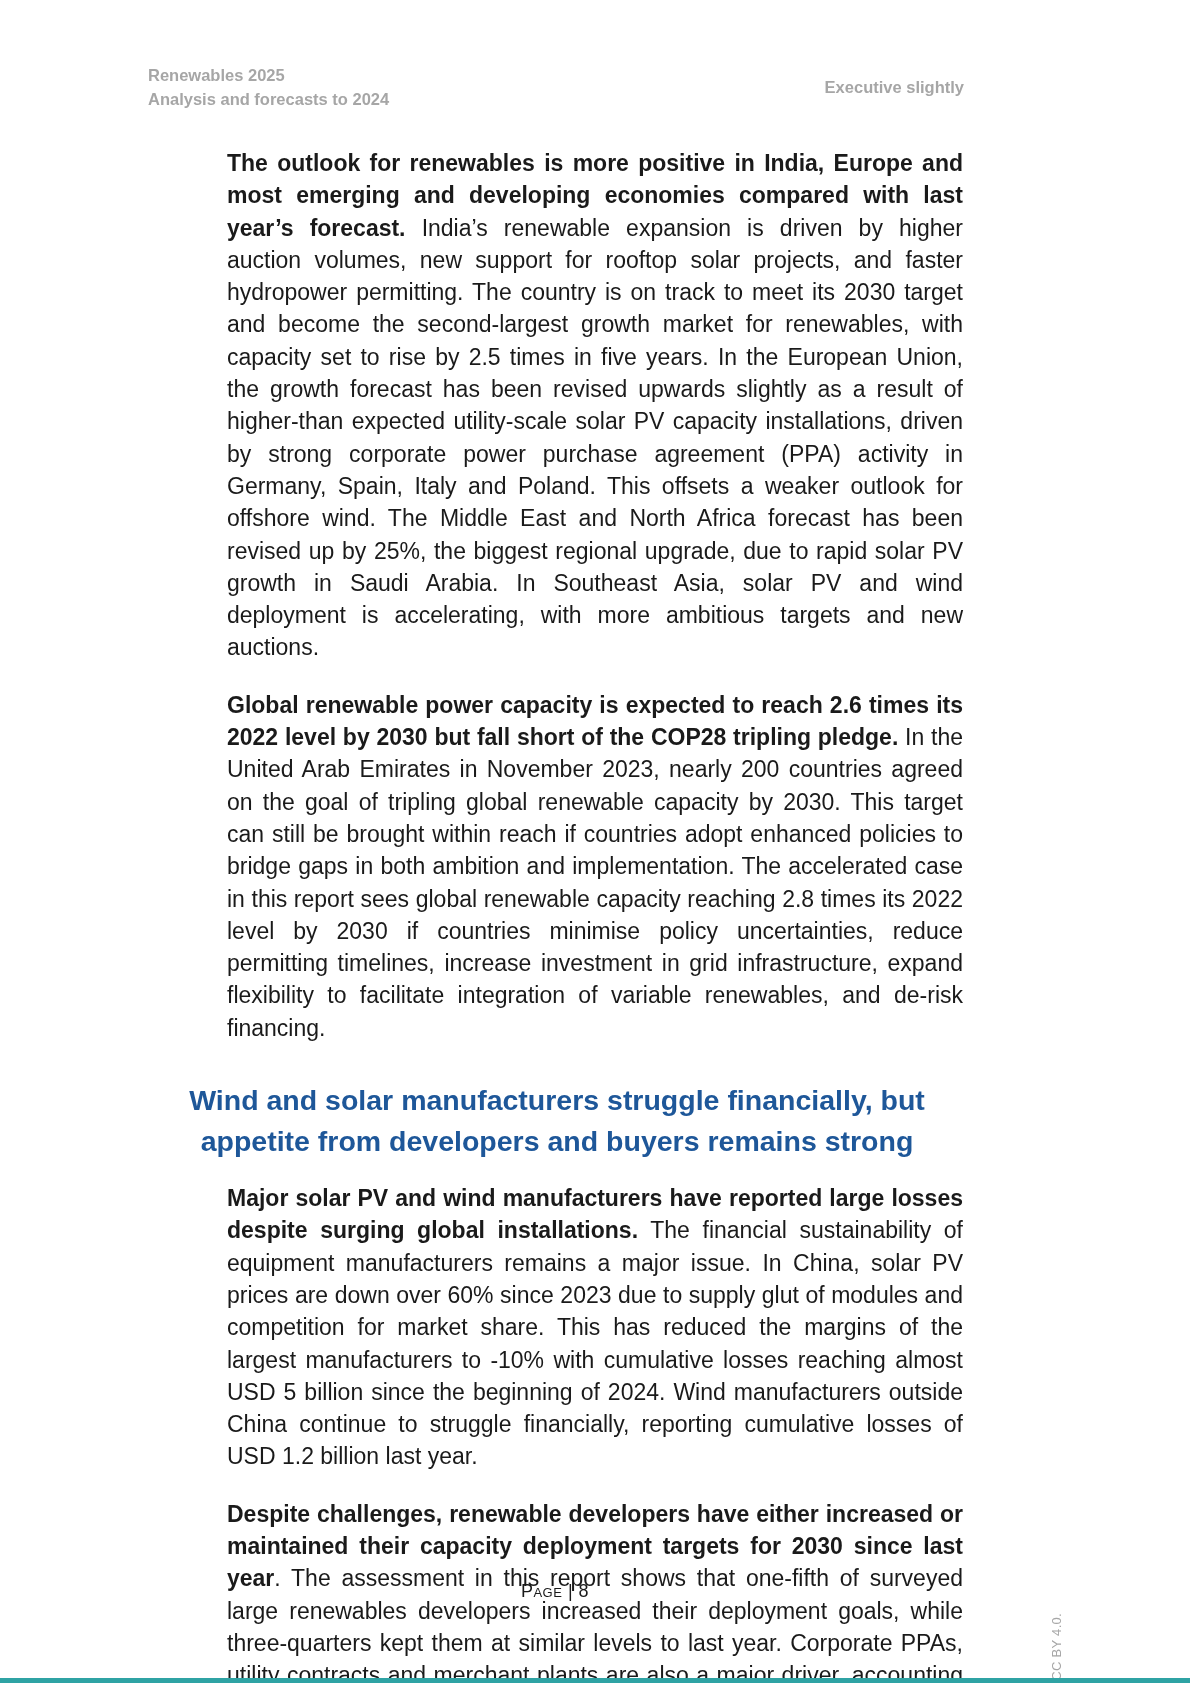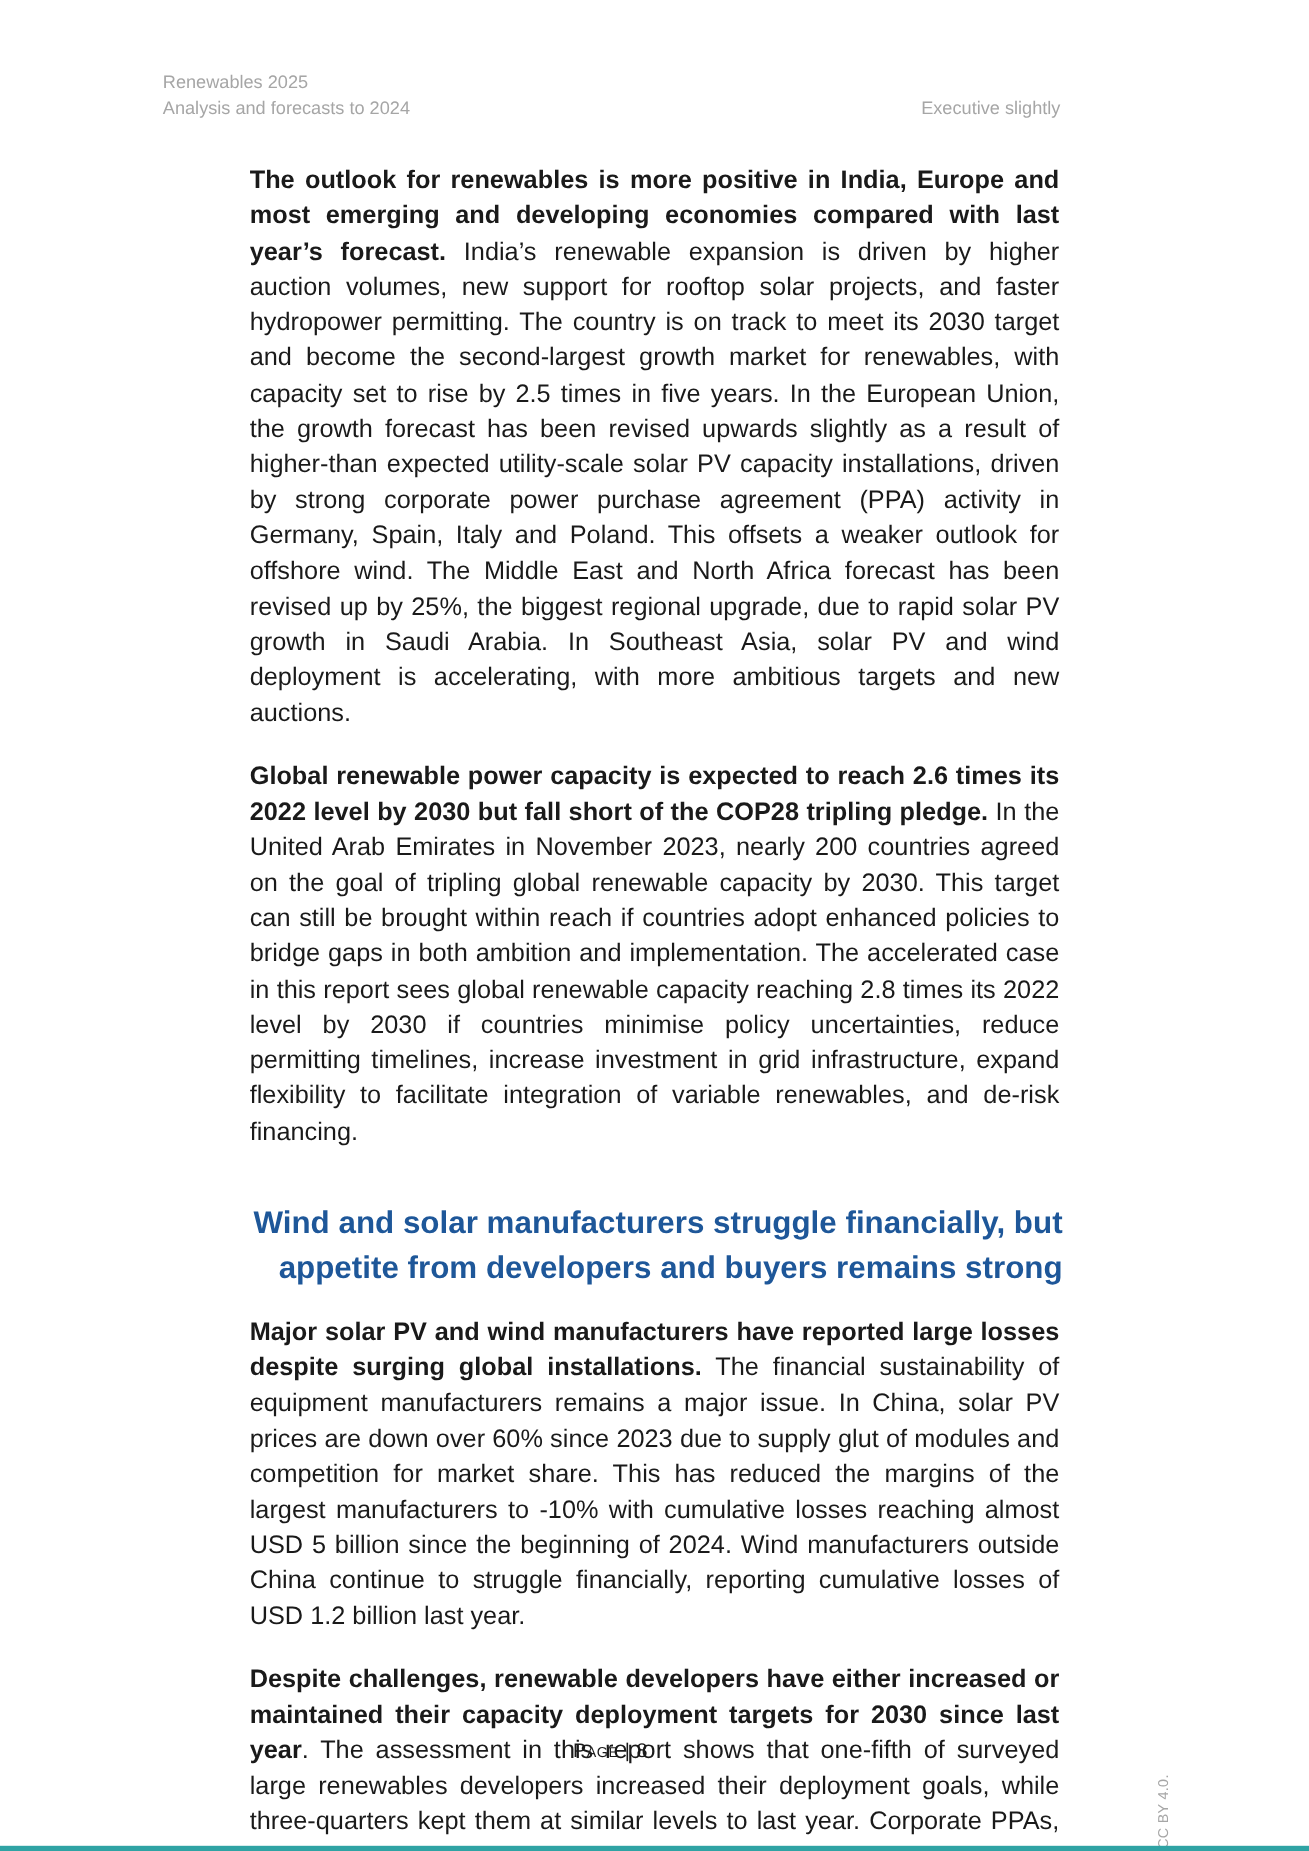--- a/index.html
+++ b/index.html
@@ -13,40 +13,40 @@
   body{
     width:1190px;height:1683px;
     position:relative;
     font-family:"Liberation Sans","DejaVu Sans",sans-serif;
     color:var(--body-text);
     overflow:hidden;
   }
   .page{position:absolute;inset:0;background:#fff;}
   .page-header{
     position:absolute;left:148px;right:226px;top:63px;
-    display:flex;justify-content:space-between;align-items:flex-end;
+    display:flex;justify-content:space-between;align-items:center;
     color:var(--muted-gray);
-    font-size:16.5px;line-height:24px;
+    font-size:16.5px;line-height:24px;font-weight:bold;
   }
   .content{
     position:absolute;left:227px;top:147px;width:736px;
   }
   .para{
     font-size:23px;line-height:32.3px;
     text-align:justify;
     margin-bottom:25px;
     color:var(--body-text);
   }
   .para b{font-weight:bold;}
   .section-heading{
     color:var(--heading-blue);
     font-size:28.5px;line-height:41px;font-weight:bold;
     margin-left:-79px;width:818px;
-    margin-top:48px;margin-bottom:20px;
-    text-align:right;
+    margin-top:36px;margin-bottom:20px;
+    text-align:center;
   }
   .page-footer{
     position:absolute;left:148px;right:228px;top:1581px;
     text-align:center;
   }
   .page-number{
     display:inline-block;
     font-variant:small-caps;
     letter-spacing:0.5px;
     font-size:18px;color:#1a1a1a;

